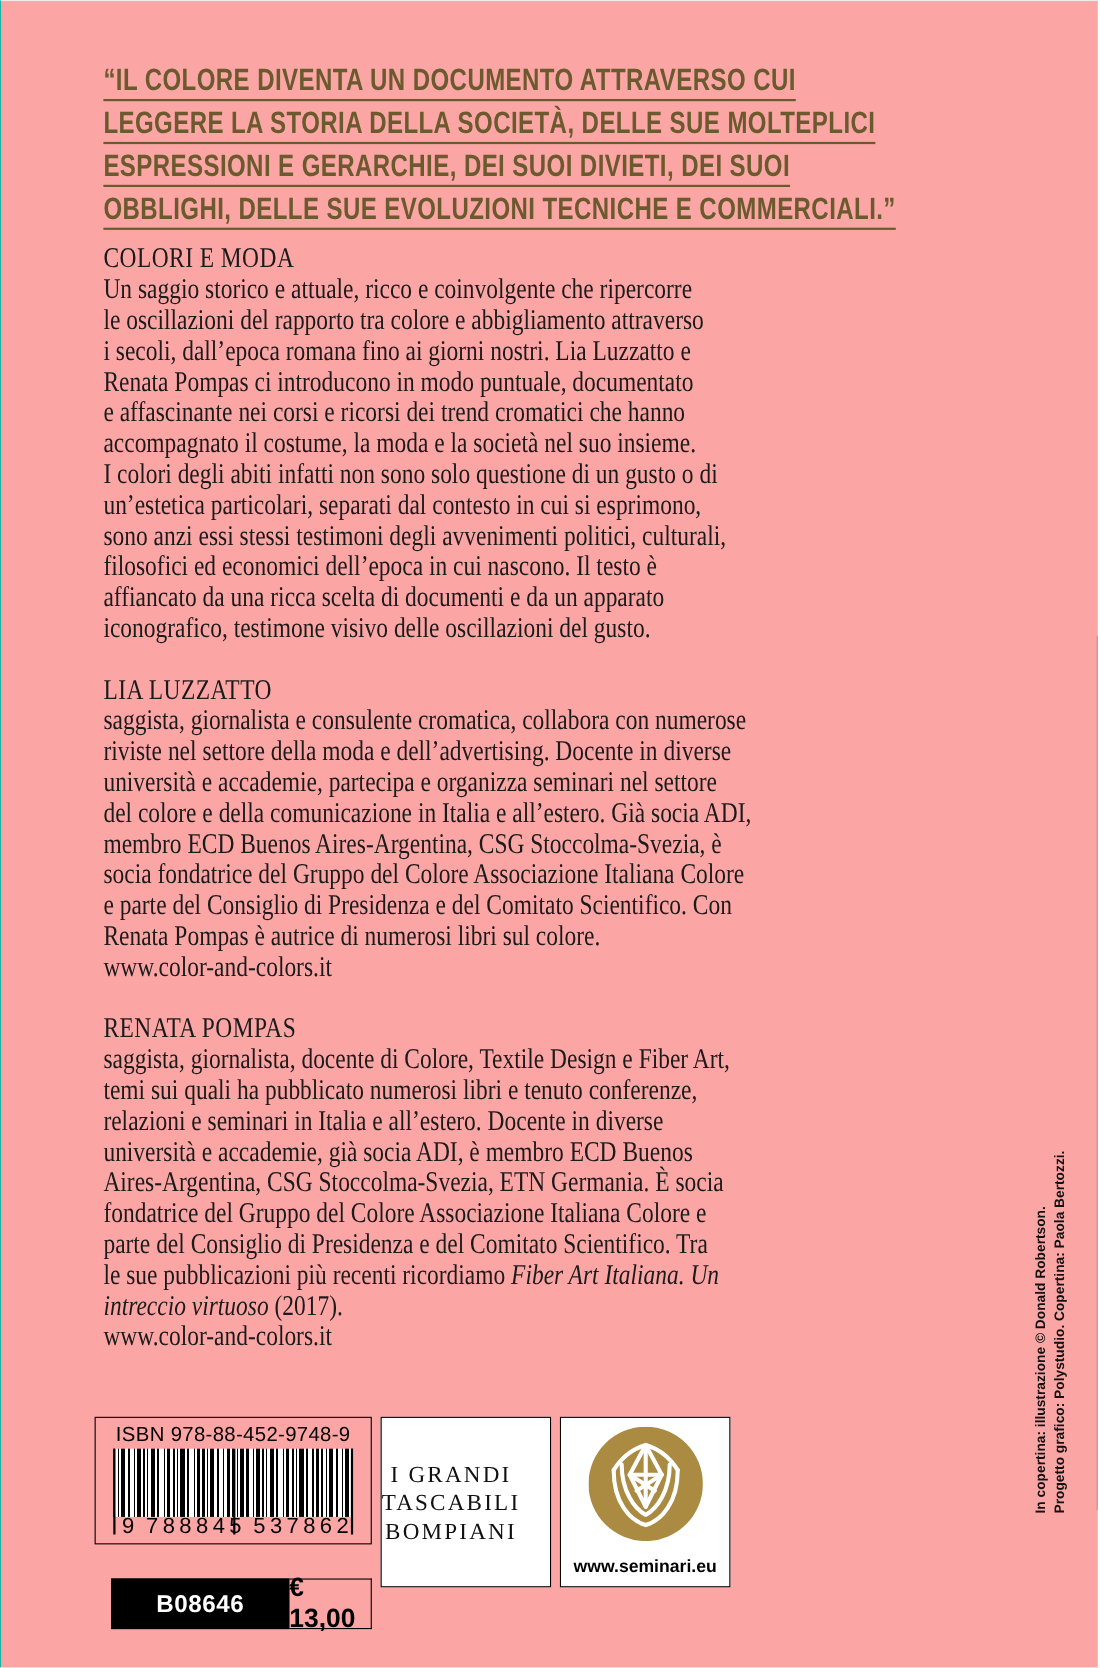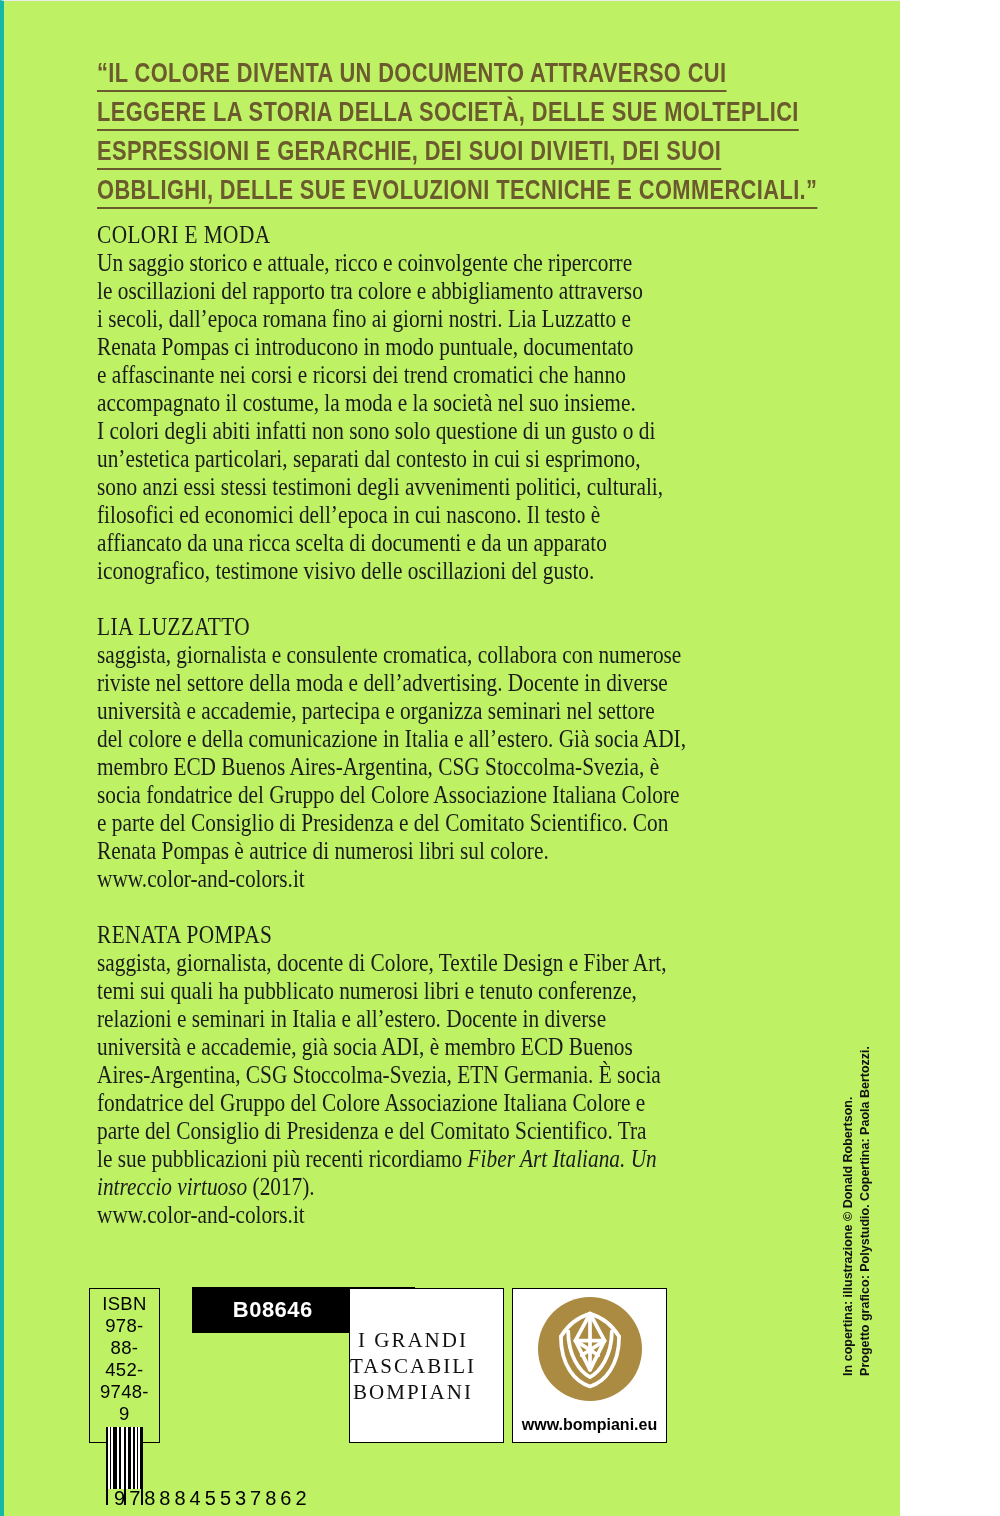--- a/index.html
+++ b/index.html
@@ -1,19 +1,19 @@
 <!DOCTYPE html>
 <html><head>
 <meta charset="utf-8">
 <style>
   html,body{margin:0;padding:0;background:#fff;}
   .page{
-    position:relative;width:900px;height:1516px;background:#bef264;
+    position:relative;width:998px;height:1516px;background:#fca5a5;
     overflow:hidden;font-family:"Liberation Serif",serif;color:#1b1b1b;
-    border-left:4px solid #14b8a6;border-top:1px solid #ececec;box-sizing:border-box;
+    border-left:1px solid #14b8a6;border-top:1px solid #ececec;box-sizing:border-box;
   }
   
   .quote{
     position:absolute;left:93px;top:52px;width:1060px;
     transform:scaleX(0.78);transform-origin:0 0;
     font-family:"Liberation Sans",sans-serif;font-weight:bold;
     font-size:28px;line-height:39px;letter-spacing:.5px;
     white-space:pre-line;text-transform:uppercase;
     text-decoration:underline;text-decoration-thickness:2px;text-underline-offset:8px;
   }
@@ -31,21 +31,21 @@
   }
   .section .body{white-space:pre-line;}
   .section .website{line-height:28px;}
   .italic{font-style:italic;}
   
   .footer{
     position:absolute;left:85px;top:1287px;width:745px;height:155px;
     display:flex;gap:8px;font-family:"Liberation Sans",sans-serif;
   }
   .fbox{border:1.5px solid #000;background:#fff;box-sizing:border-box;position:relative;}
-  .barcode-col{width:252px;display:flex;gap:32px;}
+  .barcode-col{width:252px;display:flex;flex-direction:column;gap:32px;}
   .barcode-box{flex:1;border:1.5px solid #000;box-sizing:border-box;position:relative;padding:4px 10px 0 10px;}
   .isbn-label{font-size:18.5px;letter-spacing:.3px;text-align:center;color:#000;}
   .bars-wrap{position:relative;height:86px;margin-top:2px;}
   .bars{
     position:absolute;left:6px;right:6px;top:0;height:62px;
     background:repeating-linear-gradient(90deg,
       #000 0 2px,#fff 2px 4px,#000 4px 5px,#fff 5px 7px,
       #000 7px 11px,#fff 11px 13px,#000 13px 15px,#fff 15px 19px,
       #000 19px 20px,#fff 20px 22px,#000 22px 25px,#fff 25px 27px);
   }
@@ -54,21 +54,21 @@
   .guard.g-mid{left:50%;}
   .guard.g-right{right:6px;}
   .barcode-digits{
     position:absolute;left:14px;right:6px;top:60px;
     font-size:20px;letter-spacing:4px;color:#000;background:transparent;
     display:flex;justify-content:space-between;
   }
   .code-row{display:flex;height:46px;margin-top:-1.5px;}
   .code-box{width:162px;background:#000;color:#fff;border:1.5px solid #000;box-sizing:border-box;
     display:flex;align-items:center;justify-content:center;
-    font-weight:bold;font-size:22px;letter-spacing:.5px;}
+    font-weight:bold;font-size:22px;letter-spacing:.5px;margin-left:15px;}
   .price-box{flex:1;border:1.5px solid #000;border-left:none;box-sizing:border-box;
     display:flex;align-items:center;justify-content:center;
     font-weight:bold;font-size:24px;color:#000;}
   .imprint-box{width:155px;font-family:"Liberation Serif",serif;
     display:flex;align-items:center;justify-content:flex-start;}
   .imprint{font-size:21px;line-height:26px;letter-spacing:2px;text-align:center;
     white-space:pre-line;color:#111;}
   .logo-box{width:155px;}
   .logo-circle{position:absolute;left:50%;top:8px;transform:translateX(-50%);}
   .logo-url{position:absolute;left:0;right:0;bottom:8px;text-align:center;
@@ -180,21 +180,21 @@
           <path d="M-21,-17 C-21,6 -10,22 0,27 C10,22 21,6 21,-17"></path>
           <path d="M0,-34 L14,-8 L0,20 L-14,-8 Z"></path>
           <path d="M-28,-12 C-20,-25 -10,-31 0,-34"></path>
           <path d="M28,-12 C20,-25 10,-31 0,-34"></path>
           <path d="M0,-34 L0,20"></path>
           <path d="M-14,-8 L14,-8"></path>
           <path d="M14,-8 L-8,6"></path>
           <path d="M-14,-8 L8,6"></path>
         </g>
       </svg>
-      <div class="logo-url">www.bompiani.eu</div>
+      <div class="logo-url">www.seminari.eu</div>
     </div>
 
 
   </div>
 
   <div class="credits">In copertina: illustrazione © Donald Robertson.
 Progetto grafico: Polystudio. Copertina: Paola Bertozzi.</div>
 
   <div class="edge-line"></div>
 

